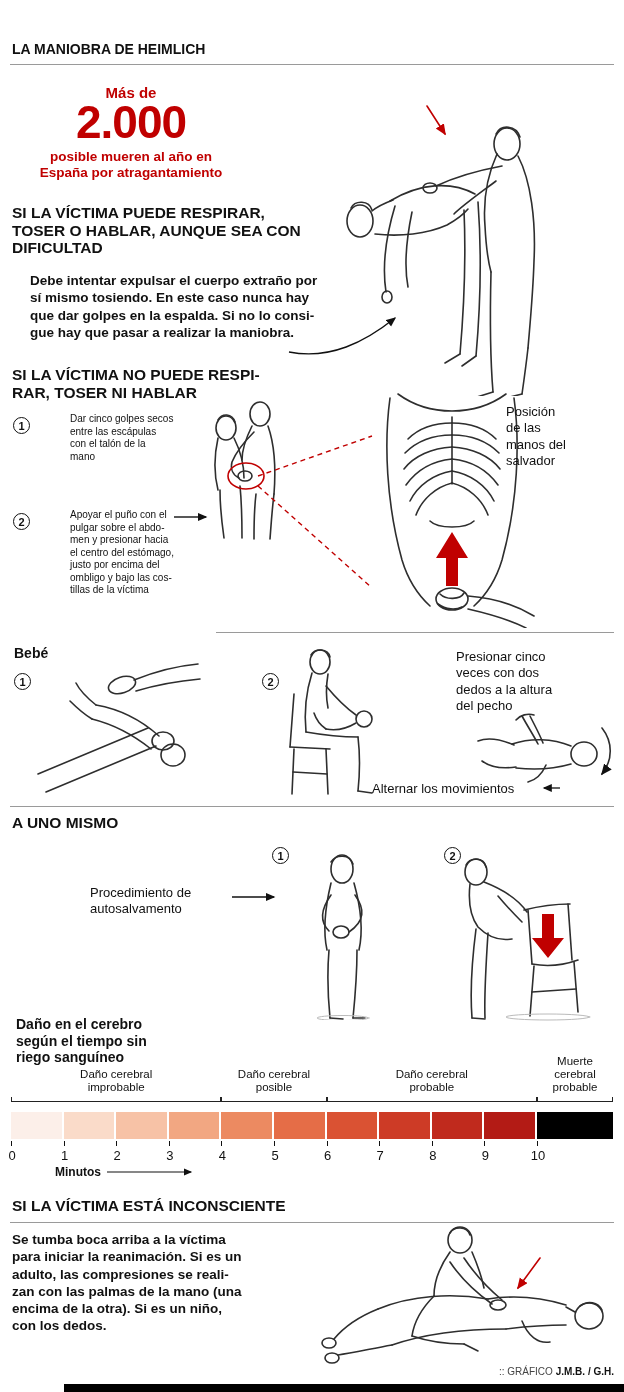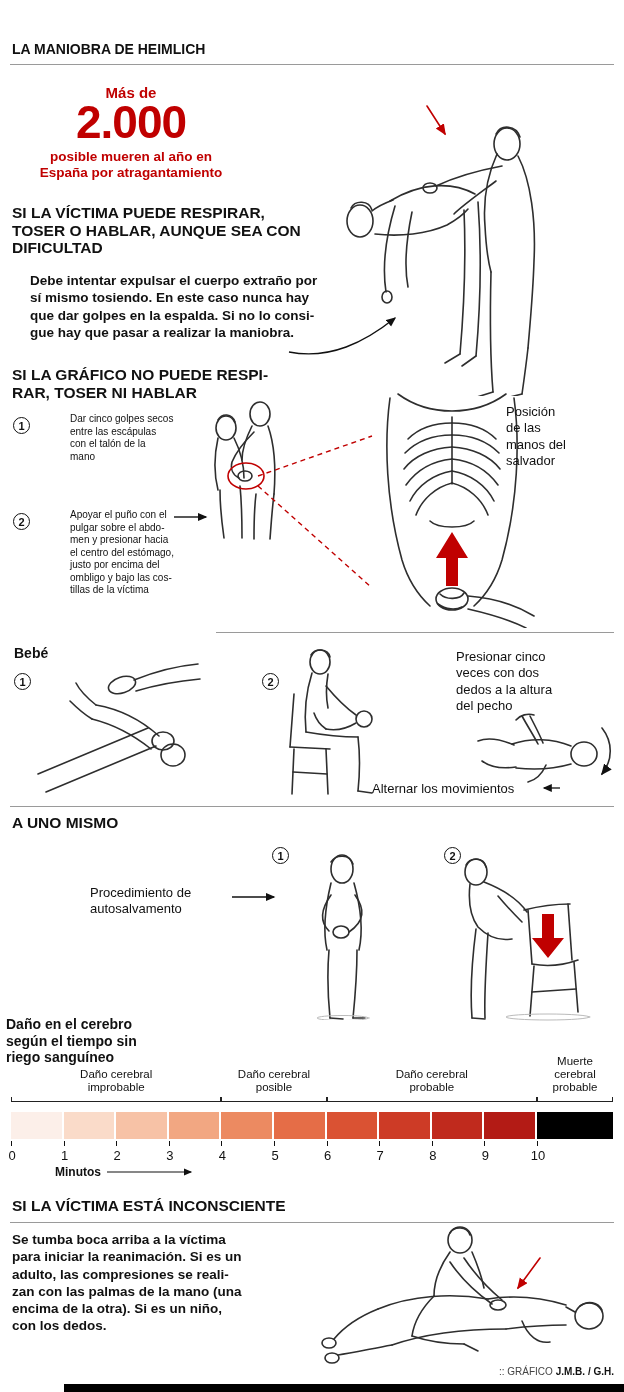--- a/index.html
+++ b/index.html
@@ -101,21 +101,21 @@
 sí mismo tosiendo. En este caso nunca hay
 que dar golpes en la espalda. Si no lo consi-
 gue hay que pasar a realizar la maniobra.</div>
   <div class="abs h1 preline" style="left:12px;top:204px">SI LA VÍCTIMA PUEDE RESPIRAR,
 TOSER O HABLAR, AUNQUE SEA CON
 DIFICULTAD</div>
   <svg class="abs" style="left:285px;top:308px" width="120" height="52" viewBox="0 0 120 52">
     <path d="M4,44 C45,52 80,34 110,10" fill="none" stroke="#111" stroke-width="1.4" marker-end="url(#mk-blk)"></path>
   </svg>
 
-  <div class="abs h1 preline" style="left:12px;top:366px">SI LA GRÁFICO NO PUEDE RESPI-
+  <div class="abs h1 preline" style="left:12px;top:366px">SI LA VÍCTIMA NO PUEDE RESPI-
 RAR, TOSER NI HABLAR</div>
 
   <div class="circlenum" style="left:13px;top:417px">1</div>
   <div class="abs step-text preline" style="left:34px;top:413px;width:170px">Dar cinco golpes secos
 entre las escápulas
 con el talón de la
 mano</div>
 
   <svg class="illus abs" style="left:196px;top:398px" width="128" height="142" viewBox="0 0 128 142">
     <ellipse cx="30" cy="30" rx="10" ry="12"></ellipse>
@@ -290,21 +290,21 @@
       <path d="M140,52 L144,108"></path>
       <path d="M104,112 C120,115 136,113 150,108"></path>
       <path d="M106,114 L102,164"></path>
       <path d="M146,110 L150,160"></path>
       <path d="M104,140 L148,137"></path>
     </g>
     <polygon class="fill-red" points="114,62 126,62 126,86 136,86 120,106 104,86 114,86"></polygon>
     <ellipse class="thin" cx="120" cy="165" rx="42" ry="3"></ellipse>
   </svg>
 
-  <div class="abs chart-title preline" style="left:6px;top:1016px">Daño en el cerebro
+  <div class="abs chart-title preline" style="left:16px;top:1016px">Daño en el cerebro
 según el tiempo sin
 riego sanguíneo</div>
   <div class="abs" style="left:11px;top:1050px;width:603px;height:132px">
     <div style="position:absolute;top:0;left:0;width:602px;height:52px">
         <div class="zone" style="left: 0px; width: 210.4px;">
           <div class="zone-label">Daño cerebral
 improbable</div>
           <div class="zone-bracket"></div>
         </div>
         <div class="zone" style="left: 210.4px; width: 105.2px;">

